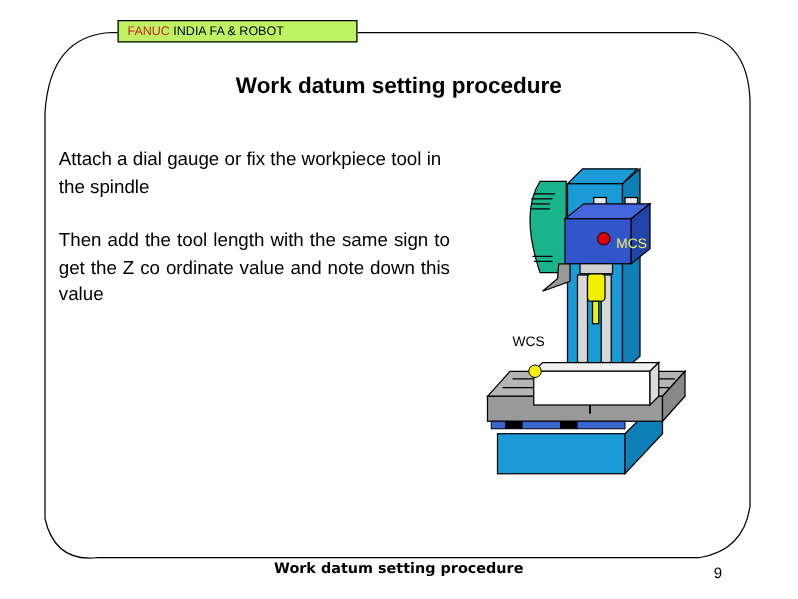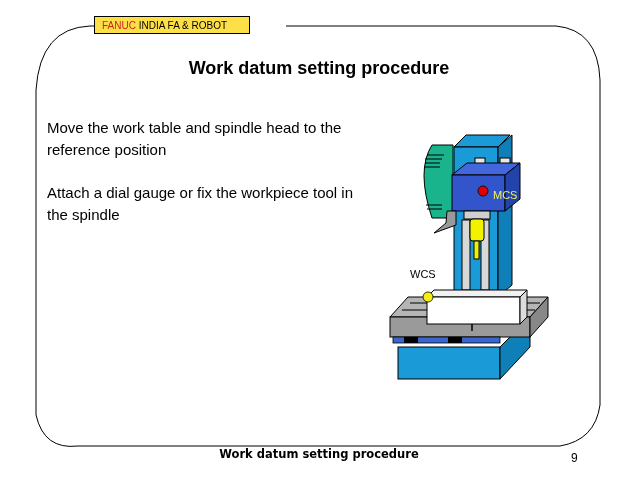--- a/index.html
+++ b/index.html
@@ -1,20 +1,20 @@
 <!DOCTYPE html>
 <html><head>
 <meta charset="utf-8">
 <style>
   html, body { margin: 0; padding: 0; background: #ffffff; }
   body { width: 638px; height: 479px; position: relative; overflow: hidden;
          font-family: "Liberation Sans", sans-serif; color: #000; }
   .frame { position: absolute; left: 0; top: 0; }
-  .header-box { position: absolute; left: 94px; top: 16px; width: 156px; height: 18px;
-                border: 1px solid #000; background: #fde047; font-size: 10px; line-height: 18px;
+  .header-box { position: absolute; left: 94px; top: 16px; width: 192px; height: 18px;
+                border: 1px solid #000; background: #bef264; font-size: 10px; line-height: 18px;
                 padding-left: 7px; box-sizing: border-box; white-space: nowrap; }
   .brand { color: #cc2222; }
   .title { position: absolute; left: 0; width: 638px; top: 58px; text-align: center;
            font-size: 18px; font-weight: bold; }
   .body-text { position: absolute; left: 47px; top: 117px; width: 313px; font-size: 15px;
                line-height: 21.5px; }
   .body-text p { margin: 0 0 22px 0; text-align: justify; }
   .body-text p.nojust { text-align: left; }
   .footer-title { position: absolute; left: 0; width: 638px; top: 447px; text-align: center;
                   font-family: "DejaVu Sans", sans-serif; font-weight: bold; font-size: 11.5px; }
@@ -29,22 +29,22 @@
   <path d="M 94 26 L 90 26 Q 40 28 36 90 L 36 415 Q 44 450 78 446 L 560 446 Q 595 440 600 405 L 600 80 Q 598 30 556 26 L 286 26" fill="none" stroke="#000" stroke-width="1"></path>
 </svg>
 
 <div class="header-box">
   <span class="brand">FANUC</span><span> INDIA  FA &amp; ROBOT</span>
 </div>
 
 <div class="title">Work datum setting procedure</div>
 
 <div class="body-text">
-  <p class="nojust">Move the work table and spindle head to the reference position</p>
   <p class="nojust">Attach a dial gauge or fix the workpiece tool in the spindle</p>
+  <p>Then add the tool length with the same sign to get the Z co ordinate value and note down this value</p>
 </div>
 
 <div class="illus">
   <svg width="210" height="260" viewBox="0 0 210 260">
 
     <polygon points="20,215 100,215 130,185 130,170 50,170" fill="#0f7fb8" stroke="#000" stroke-width="1"></polygon>
     <rect x="20" y="215" width="80" height="0" fill="none"></rect>
     <rect x="18" y="222" width="102" height="32" fill="#1a9ad6" stroke="#000" stroke-width="1"></rect>
     <polygon points="120,222 150,192 150,222 120,254" fill="#0f7fb8" stroke="#000" stroke-width="1"></polygon>
 

